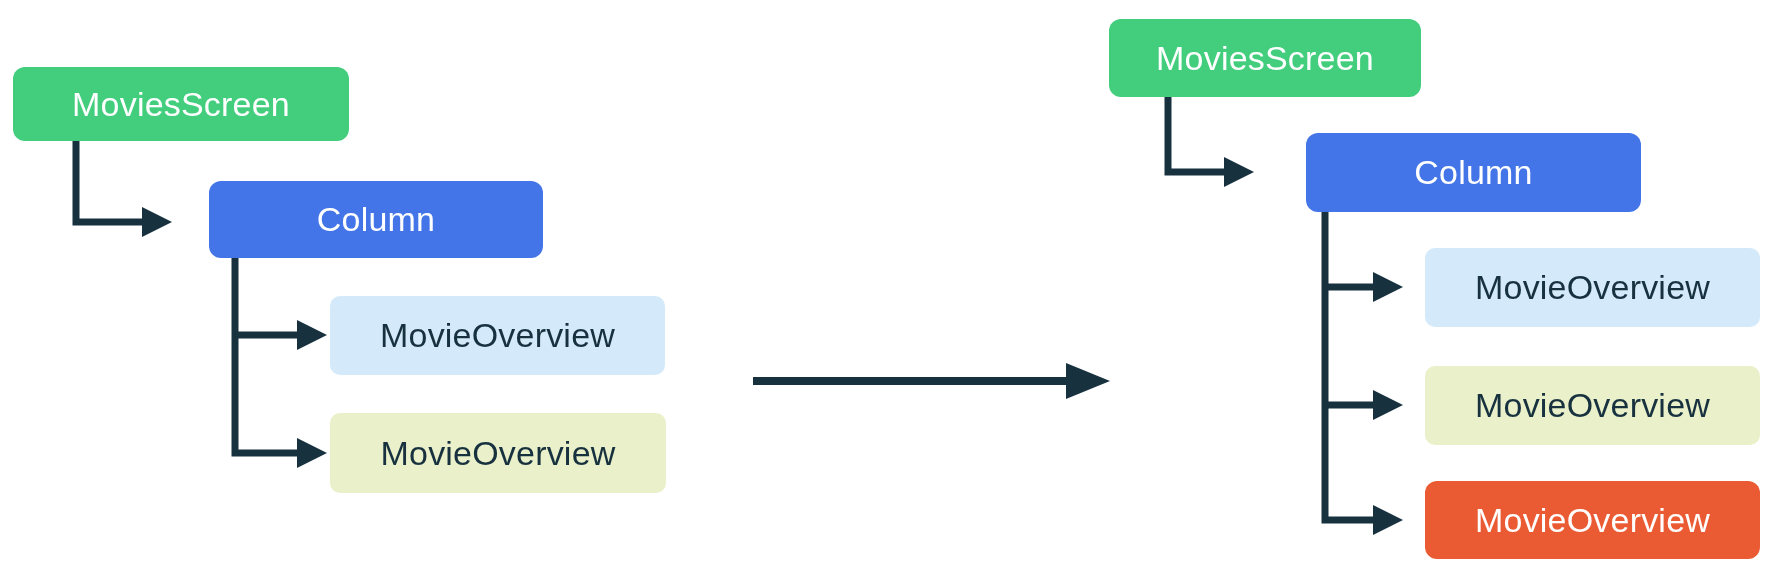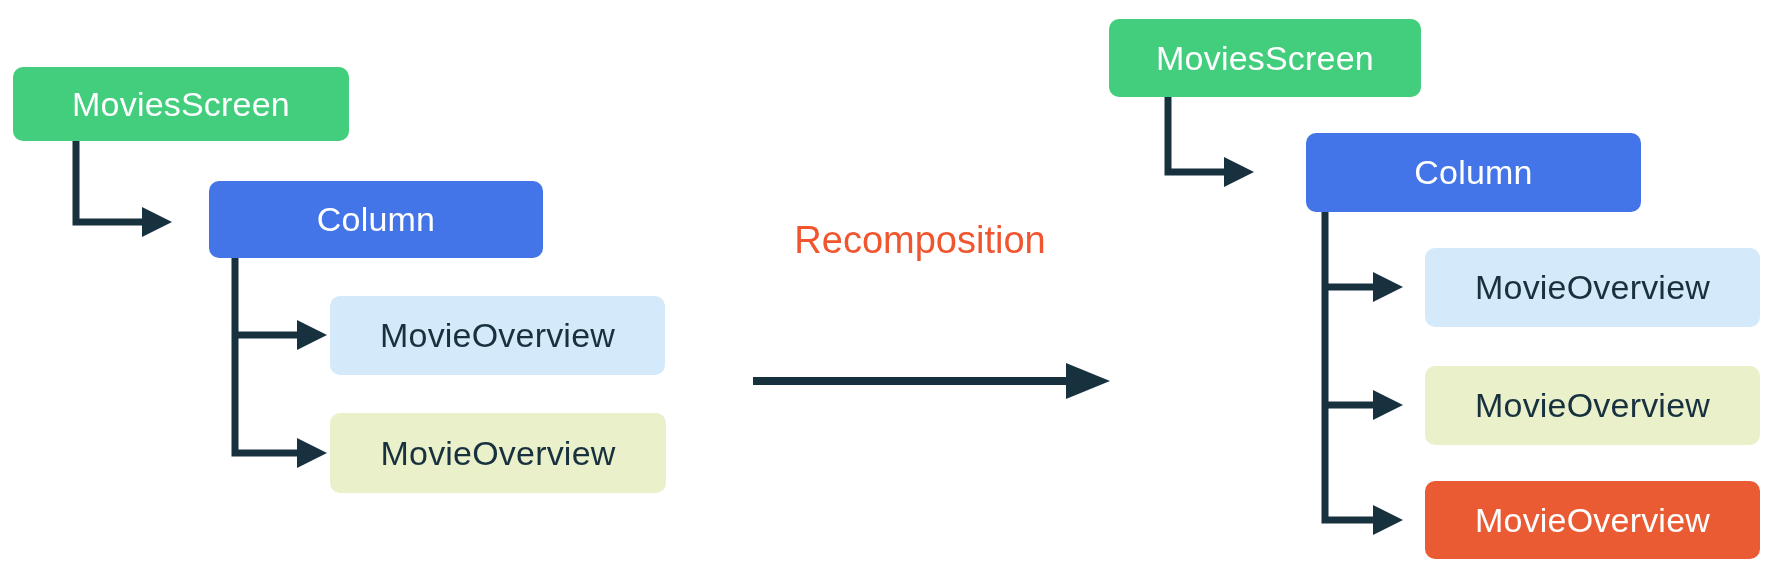--- a/index.html
+++ b/index.html
@@ -36,21 +36,21 @@
   .node {
     position: absolute;
     border-radius: 10px;
     display: flex;
     align-items: center;
     justify-content: center;
     font-size: 34px;
     letter-spacing: 0.2px;
     white-space: nowrap;
   }
-  .node.light-label { color: var(--light_text); }
+  .node.light-label { color: var(--light_text); border-radius: 12px; }
   .node.dark-label  { color: var(--connector); }
 
   .bg-green  { background: var(--green); }
   .bg-blue   { background: var(--blue); margin-left: 36px; }
   .bg-lblue  { background: var(--light_blue); }
   .bg-lgreen { background: var(--light_green); }
   .bg-orange { background: var(--orange); }
 
   
   #lt-root { left: 13px;  top: 67px;  width: 336px; height: 74px; }
@@ -105,21 +105,20 @@
     <polygon class="arrowhead" points="1403,405 1373,390 1373,420"></polygon>
     <polygon class="arrowhead" points="1403,520 1373,505 1373,535"></polygon>
   </svg>
 
   <div class="node bg-green light-label" id="lt-root">MoviesScreen</div>
   <div class="node bg-blue light-label" id="lt-col">Column</div>
   <div class="node bg-lblue dark-label" id="lt-c1">MovieOverview</div>
   <div class="node bg-lgreen dark-label" id="lt-c2">MovieOverview</div>
 
   <div id="recomposition-label">
-    <div>Recomposition</div>
   </div>
 
   <div class="node bg-green light-label" id="rt-root">MoviesScreen</div>
   <div class="node bg-blue light-label" id="rt-col">Column</div>
   <div class="node bg-lblue dark-label" id="rt-c1">MovieOverview</div>
   <div class="node bg-lgreen dark-label" id="rt-c2">MovieOverview</div>
   <div class="node bg-orange light-label" id="rt-c3">MovieOverview</div>
 
 </div>
 

